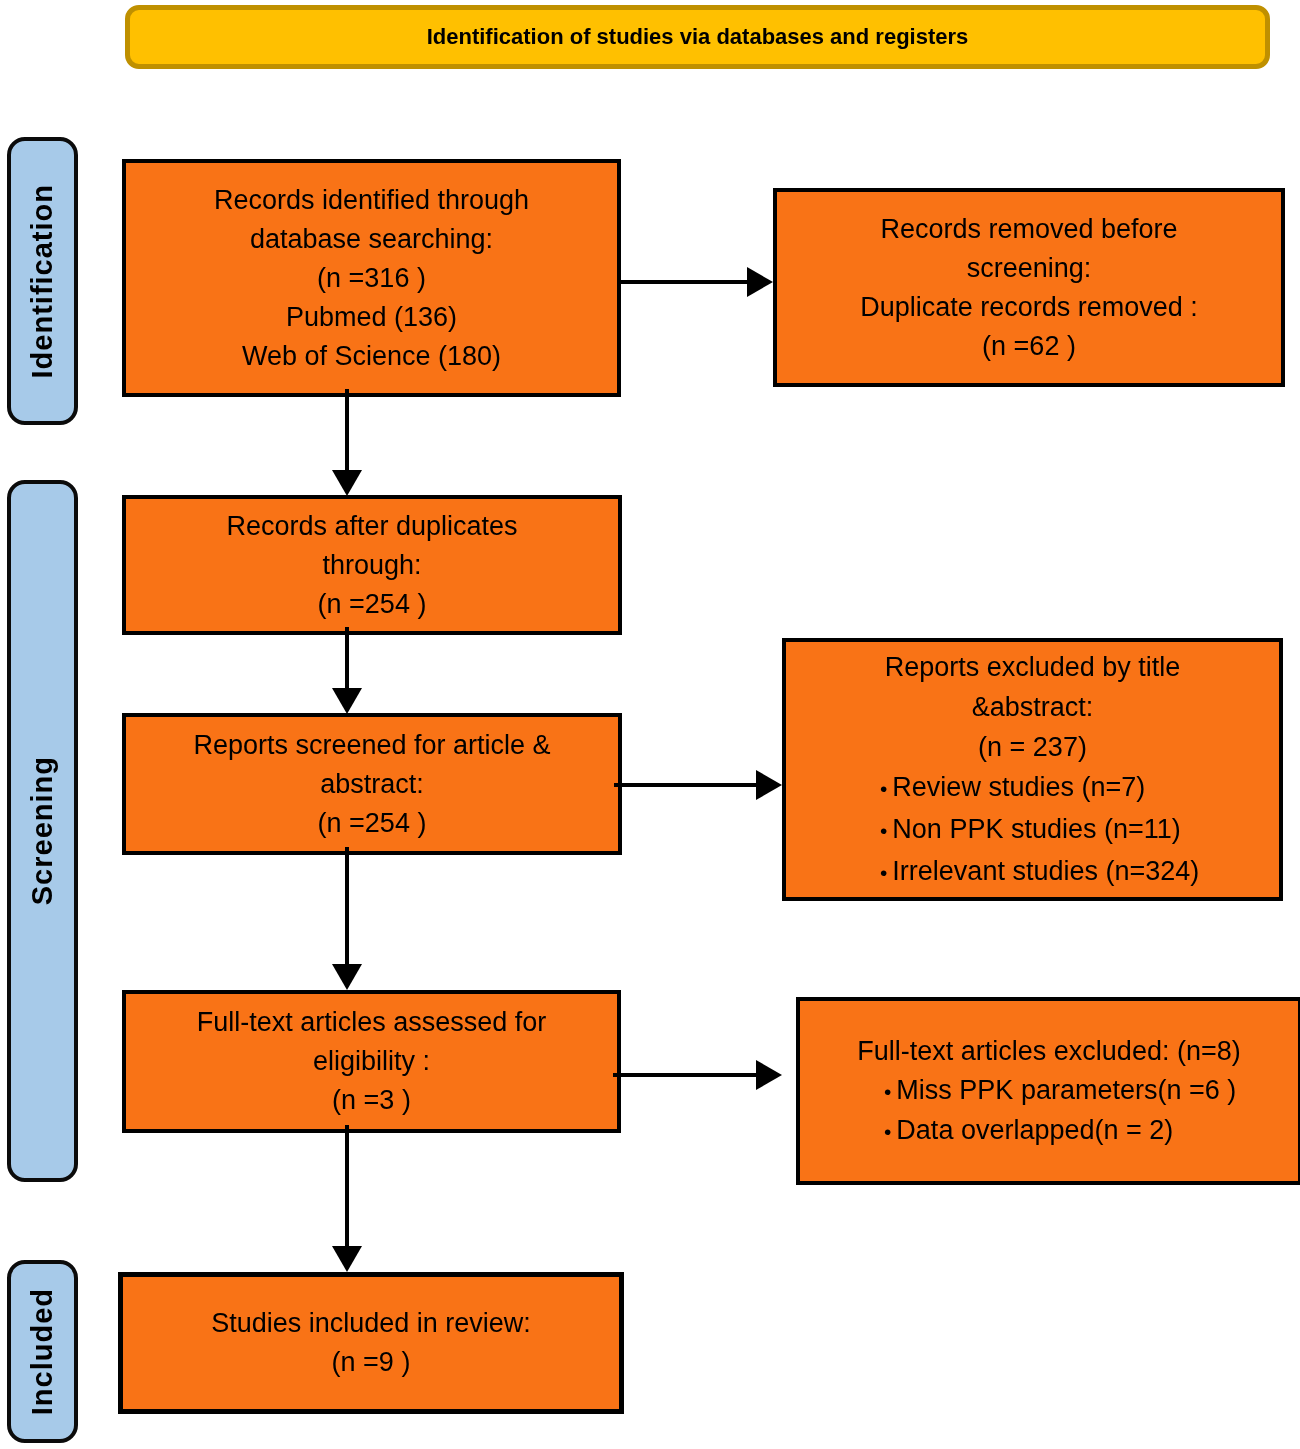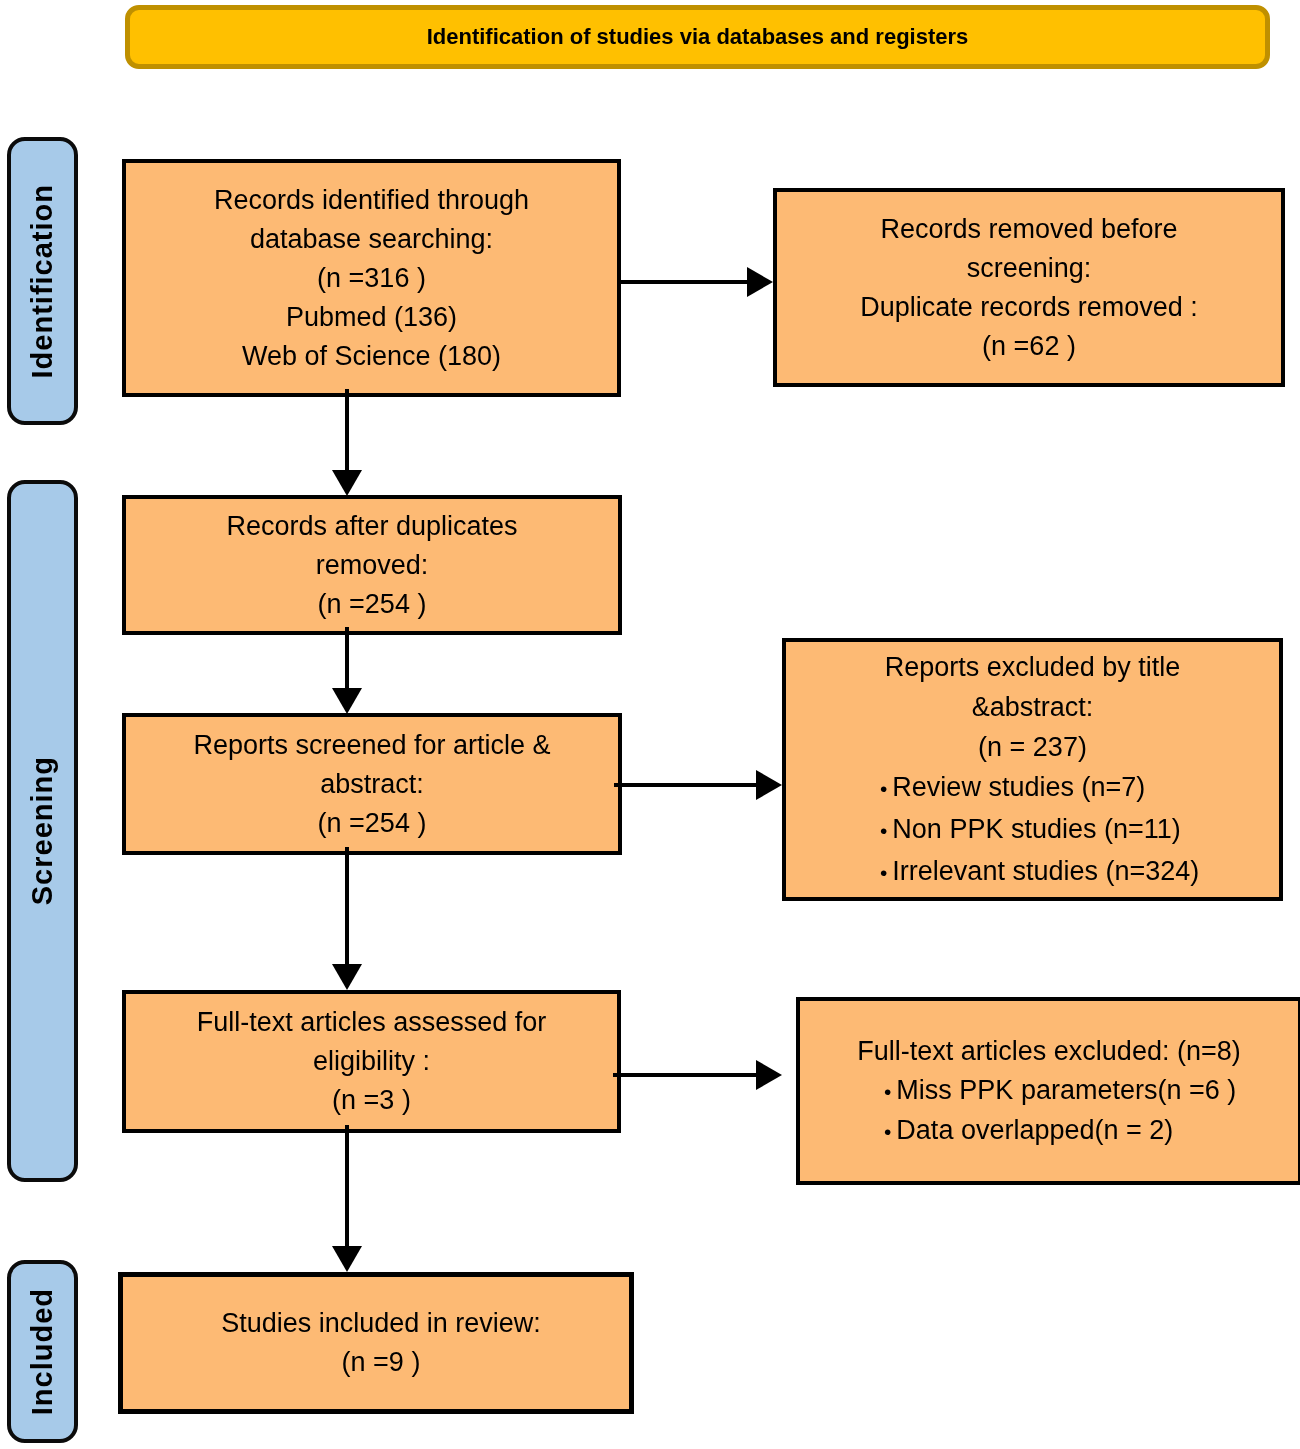--- a/index.html
+++ b/index.html
@@ -38,34 +38,34 @@
     writing-mode:vertical-rl;
     transform:rotate(180deg);
     letter-spacing:1px;
     white-space:nowrap;
   }
   .stage-identification{top:137px;height:280px;}
   .stage-screening{top:480px;height:694px;}
   .stage-included{top:1260px;height:175px;}
   .fbox{
     position:absolute;
-    background:#fdba74;
+    background:#f97316;
     border:4px solid var(--box-border);
     display:flex;flex-direction:column;justify-content:center;align-items:center;
     text-align:center;
     font-size:27px;line-height:39px;
   }
   .box-a{left:122px;top:159px;width:491px;height:230px;}
   .box-b{left:773px;top:188px;width:504px;height:191px;}
   .box-c{left:122px;top:495px;width:492px;height:132px;}
   .box-d{left:122px;top:713px;width:492px;height:134px;}
   .box-e{left:782px;top:638px;width:493px;height:255px;line-height:40px;}
   .box-f{left:122px;top:990px;width:491px;height:135px;align-items:center;}
   .box-g{left:796px;top:973px;width:498px;height:180px;margin-top:24px;}
-  .box-h{left:118px;top:1272px;width:496px;height:132px;border-width:5px;padding-left:10px;}
+  .box-h{left:118px;top:1272px;width:496px;height:132px;border-width:5px;}
   .bullet-row{
     align-self:stretch;text-align:left;
     display:flex;align-items:baseline;
   }
   .box-e .bullet-row{padding-left:94px;}
   .box-g .bullet-row{padding-left:84px;}
   .bullet{font-size:21px;margin-right:5px;}
   .hline{position:absolute;height:4px;background:var(--line-color);}
   .vline{position:absolute;width:4px;background:var(--line-color);}
   .head-right{
@@ -108,21 +108,21 @@
 
   <div class="fbox box-b">
     <div>Records removed before</div>
     <div>screening:</div>
     <div>Duplicate records removed :</div>
     <div>(n =62 )</div>
   </div>
 
   <div class="fbox box-c">
     <div>Records after duplicates</div>
-    <div>removed:</div>
+    <div>through:</div>
     <div>(n =254 )</div>
   </div>
 
   <div class="fbox box-d">
     <div>Reports screened for article &amp;</div>
     <div>abstract:</div>
     <div>(n =254 )</div>
   </div>
 
   <div class="fbox box-e">

